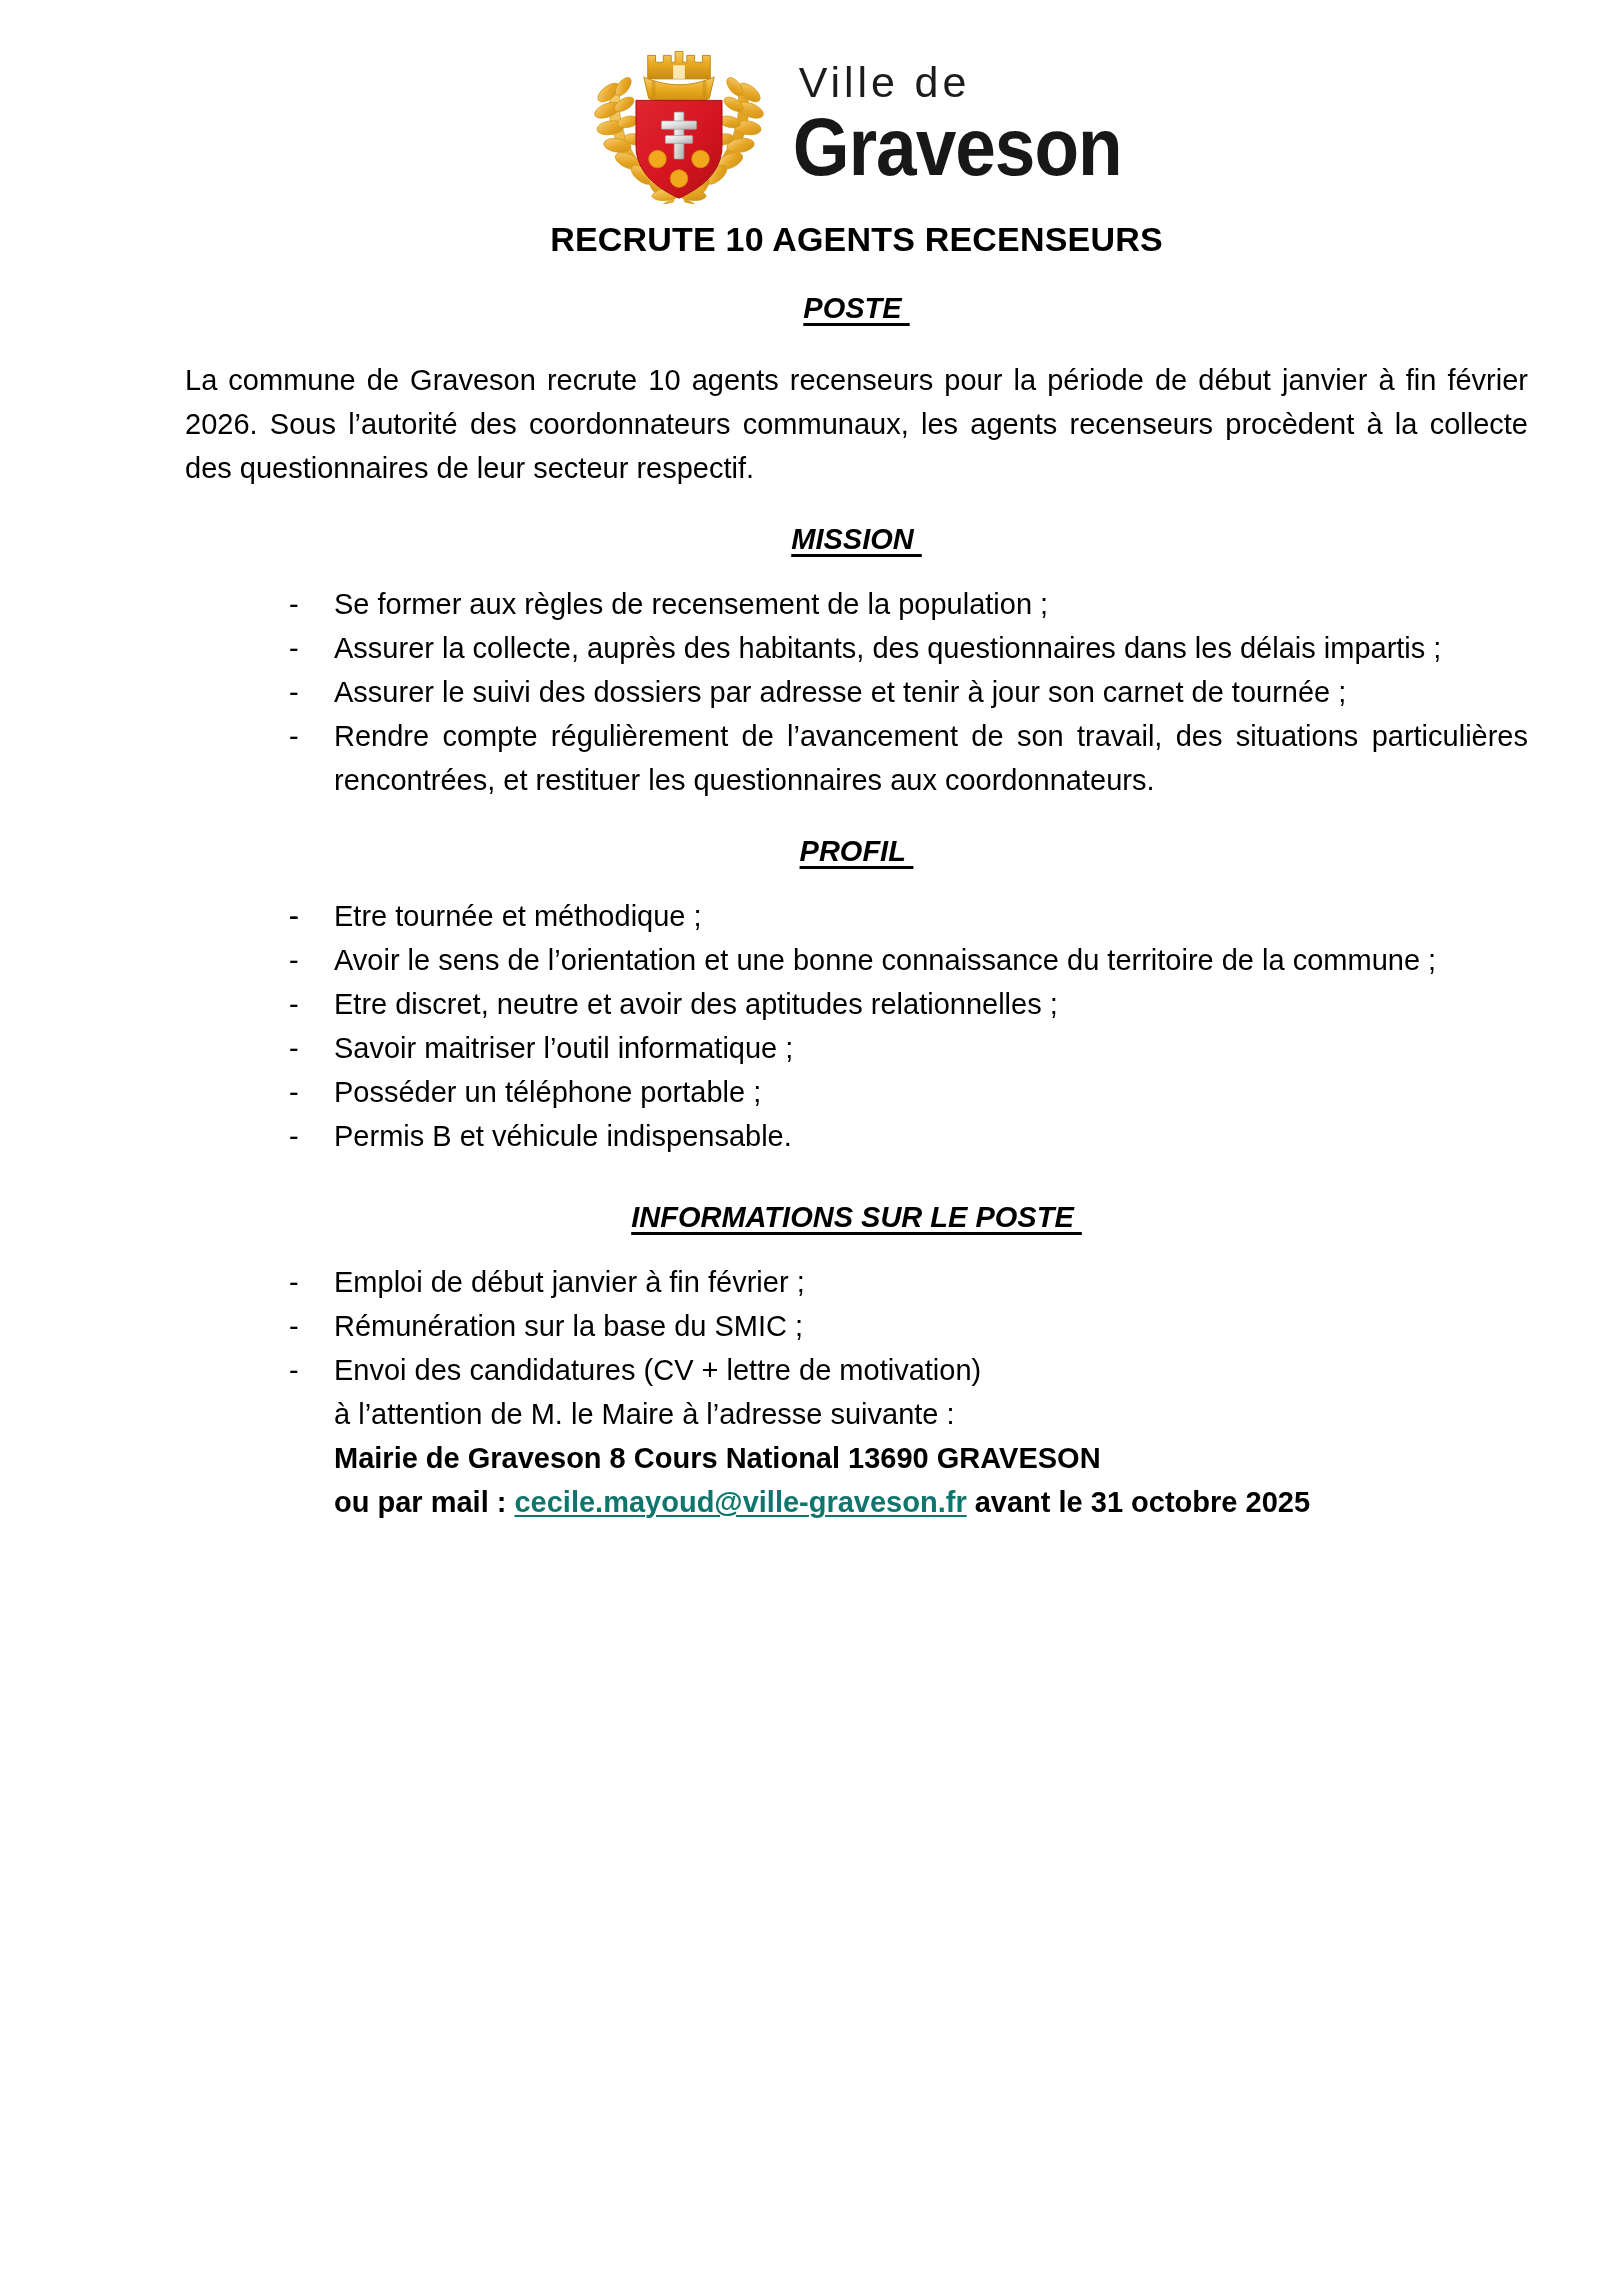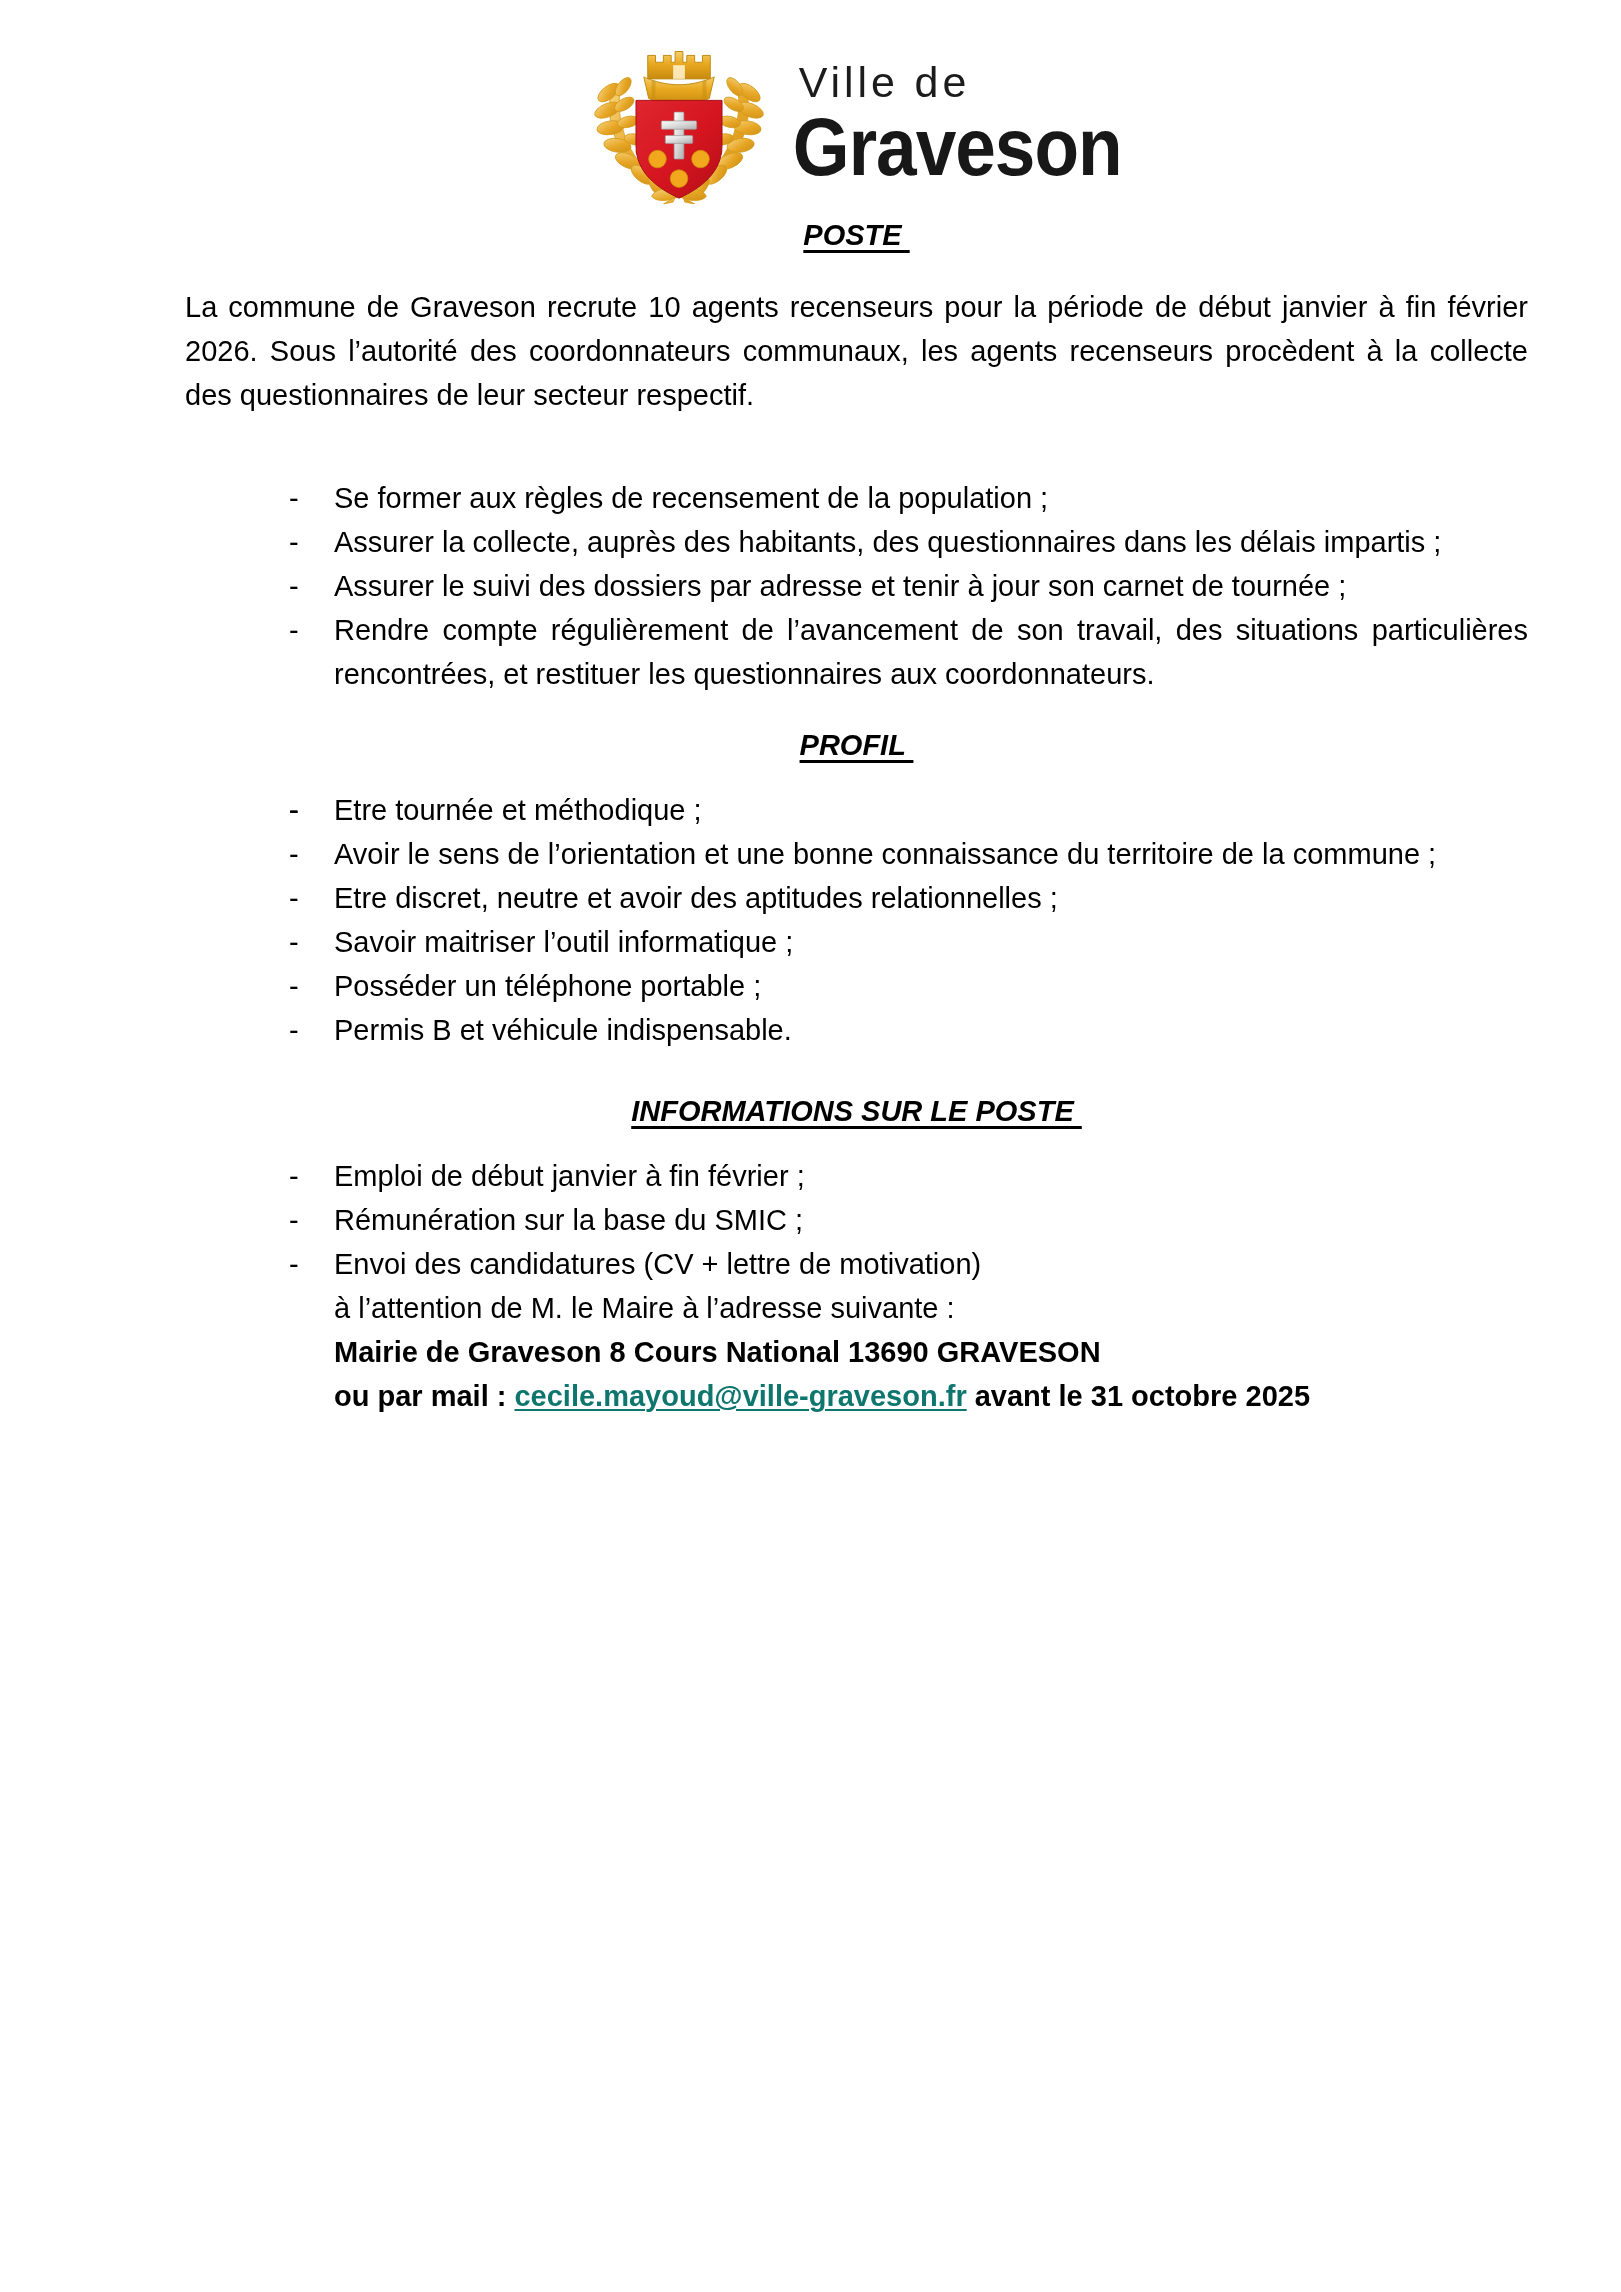--- a/index.html
+++ b/index.html
@@ -255,32 +255,34 @@
         </g>
       </svg>
     </div>
 
     <div class="wordmark">
       <div class="ville">Ville de</div>
       <div class="graveson">Graveson</div>
     </div>
   </div>
 
+  <h1 class="doc-title">RECRUTE 10 AGENTS RECENSEURS</h1>
 
   <div class="sp-34"></div>
 
   <div>
     <div class="section-head">POSTE </div>
     <div class="sp-34"></div>
     <p class="body-par">La commune de Graveson recrute 10 agents recenseurs pour la période de début janvier à fin février 2026. Sous l’autorité des coordonnateurs communaux, les agents recenseurs procèdent à la collecte des questionnaires de leur secteur respectif.</p>
   </div>
 
   <div class="sp-34"></div>
 
   <div>
+    <div class="section-head">MISSION </div>
     <div class="sp-26"></div>
     <ul class="dash-list">
       <li>
         <span class="dash">-</span>
         <span class="li-text">Se former aux règles de recensement de la population ;</span>
       </li>
       <li>
         <span class="dash">-</span>
         <span class="li-text">Assurer la collecte, auprès des habitants, des questionnaires dans les délais impartis ;</span>
       </li>

